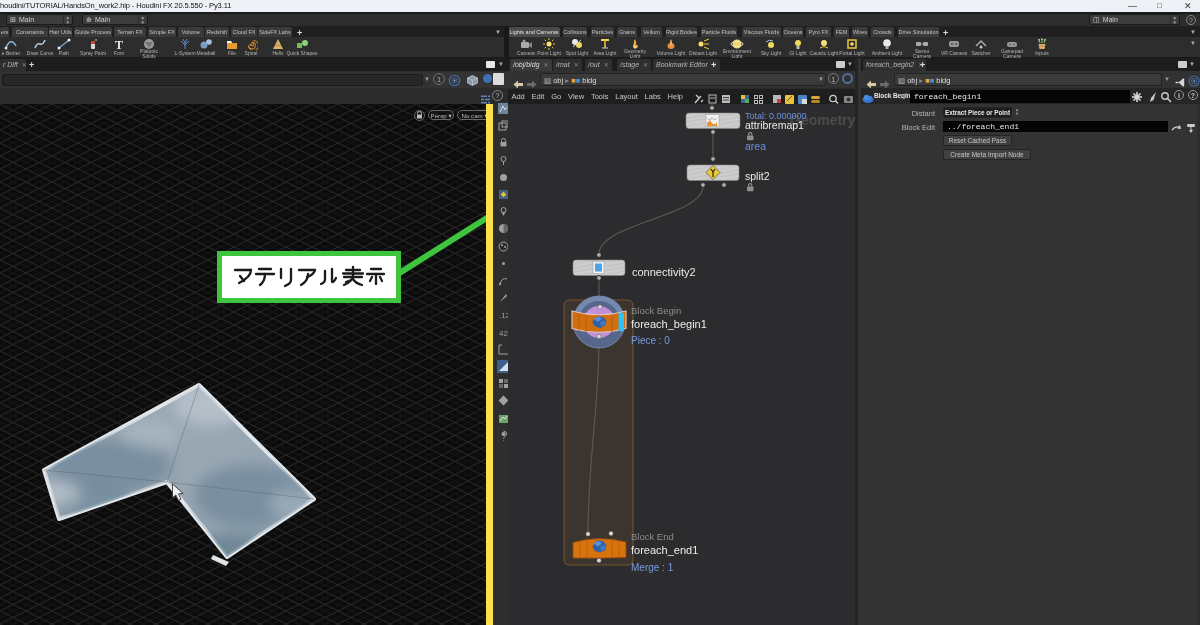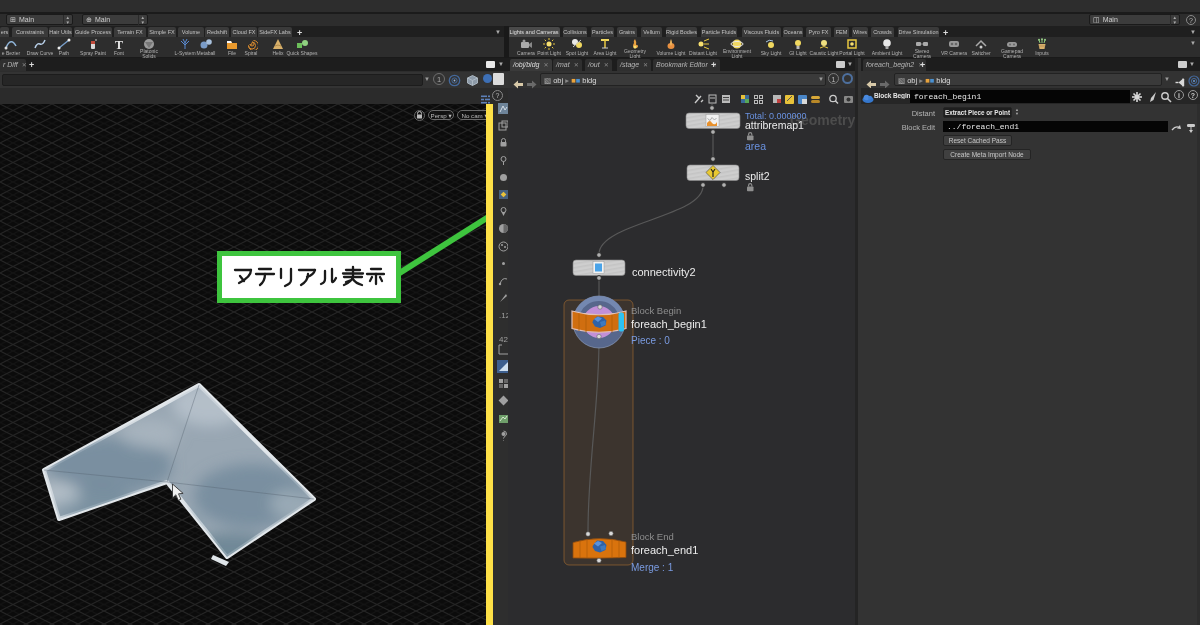--- a/index.html
+++ b/index.html
@@ -52,20 +52,26 @@
 #parpane{left:858px;top:58px;width:342px;height:567px;background:#333333;border-left:3px solid #242424;margin-left:-3px;}
 .plabel{position:absolute;color:#b4b4b4;font-size:7.5px;text-align:right;}
 .pfield{position:absolute;background:#050505;color:#e8e8e8;font-family:"Liberation Mono",monospace;
   font-size:8.5px;line-height:10px;padding-left:4px;}
 .pbtn{position:absolute;background:#404040;border:1px solid #242424;border-radius:2px;color:#c9c9c9;
   font-size:7.5px;text-align:center;}
 </style></head>
 <body>
 <div id="root">
 
+  <div id="titlebar" class="abs">
+    <div id="titletext" class="abs">houdini/TUTORIAL/HandsOn_work2.hip - Houdini FX 20.5.550 - Py3.11</div>
+    <div class="winbtn abs" style="left:1128px;">—</div>
+    <div class="winbtn abs" style="left:1157px;font-size:8px;">□</div>
+    <div class="winbtn abs" style="left:1184px;">✕</div>
+  </div>
 
   <div id="menubar" class="abs"></div>
   <div id="menubar2" class="abs"></div>
   <div class="combo" style="left:6px;top:14px;width:67px;height:11px;">
     <span style="margin:0 3px 0 3px;">⊞</span>Main<span class="spin">▲<br>▼</span></div>
   <div class="combo" style="left:82px;top:14px;width:66px;height:11px;">
     <span style="margin:0 3px 0 3px;">⊕</span>Main<span class="spin">▲<br>▼</span></div>
   <div class="combo" style="left:1089px;top:14px;width:91px;height:11px;">
     <span style="margin:0 3px 0 3px;">◫</span>Main<span class="spin">▲<br>▼</span></div>
   <div class="abs" style="left:1186px;top:15px;width:10px;height:10px;border:1px solid #888;border-radius:50%;
@@ -501,21 +507,21 @@
       <div class="sic" style="top: 170px;"><svg width="13" height="13">
           <path d="M3,10 Q5,3 10,5" stroke="#a0a0a0" fill="none"></path>
           <circle cx="3" cy="10" r="1.2" fill="#a0a0a0"></circle>
         </svg></div>
       <div class="sic" style="top: 187px;"><svg width="13" height="13">
           <path d="M3,11 L9,3 L10,5 Z" fill="#a0a0a0"></path>
         </svg></div>
       <div class="sic" style="top: 204px;"><svg width="13" height="13">
           <text x="2" y="10" font-size="8" fill="#a0a0a0">.12</text>
         </svg></div>
-      <div class="sic" style="top: 228px;"><svg width="13" height="13">
+      <div class="sic" style="top: 222px;"><svg width="13" height="13">
           <text x="2" y="10" font-size="8" fill="#a0a0a0">42</text>
         </svg></div>
       <div class="sic" style="top: 239px;"><svg width="13" height="13">
           <path d="M2,2 L2,11 L11,11" fill="none" stroke="#a0a0a0"></path>
           <line x1="2" y1="2" x2="5" y2="2" stroke="#a0a0a0"></line>
         </svg></div>
       <div class="sic" style="top: 256px;"><svg width="13" height="13">
           <rect x="0" y="0" width="13" height="13" fill="#3d5f8f"></rect>
           <path d="M2,11 L11,2 L11,11 Z" fill="#cfe0f0"></path>
         </svg></div>
@@ -555,20 +561,21 @@
         </svg></div>
     <div class="abs" style="left:18px;top:17px;"><svg width="11" height="9" viewBox="0 0 11 9">
           <path d="M6,0.5 L10.5,4.5 L6,8.5 L6,6 L1,6 L1,3 L6,3 Z" fill="#6a6a6a"></path>
         </svg></div>
     <div class="abs" style="left:32px;top:15px;width:286px;height:13px;background:#3a3a3a;border:1px solid #222;border-radius:2px;"></div>
     <div class="abs" style="left:36px;top:17.5px;font-size:7.5px;color:#ddd;"><span style="color:#b0b0b0">▧</span> obj <span style="color:#888">▸</span> <span style="color:#e8a33d">■</span><span style="color:#4a90d0">■</span> bldg</div>
     <div class="abs" style="left:310px;top:18px;color:#999;font-size:6px;">▼</div>
     <div class="abs" style="left:320px;top:15px;width:11px;height:11px;border:1px solid #7d7d7d;border-radius:50%;color:#bbb;font-size:7px;line-height:11px;text-align:center;">1</div>
     <div class="abs" style="left:334px;top:15px;width:11px;height:11px;border:2px solid #4d6f9d;border-radius:50%;"></div>
 
+    <div id="netmenu" class="abs"><span>Add</span><span>Edit</span><span>Go</span><span>View</span><span>Tools</span><span>Layout</span><span>Labs</span><span>Help</span></div>
     <div class="abs" style="left:185px;top:33px;width:162px;height:12px;">
       <svg width="162" height="12" viewBox="0 0 162 12">
         <path d="M2,10 L8,3 M3,2 L6,5 M8,9 l2,-2" stroke="#c8c8c8" stroke-width="1.4" fill="none"></path>
         <rect x="16" y="2" width="7" height="8" fill="none" stroke="#bbb"></rect>
           <line x1="17" y1="5" x2="22" y2="5" stroke="#bbb"></line>
         <rect x="29" y="2" width="8" height="8" fill="#bbb"></rect>
           <line x1="30" y1="4.5" x2="36" y2="4.5" stroke="#444"></line>
           <line x1="30" y1="7" x2="36" y2="7" stroke="#444"></line>
         <g>
             <rect x="48" y="2" width="8" height="8" fill="#3a6a9a"></rect>

